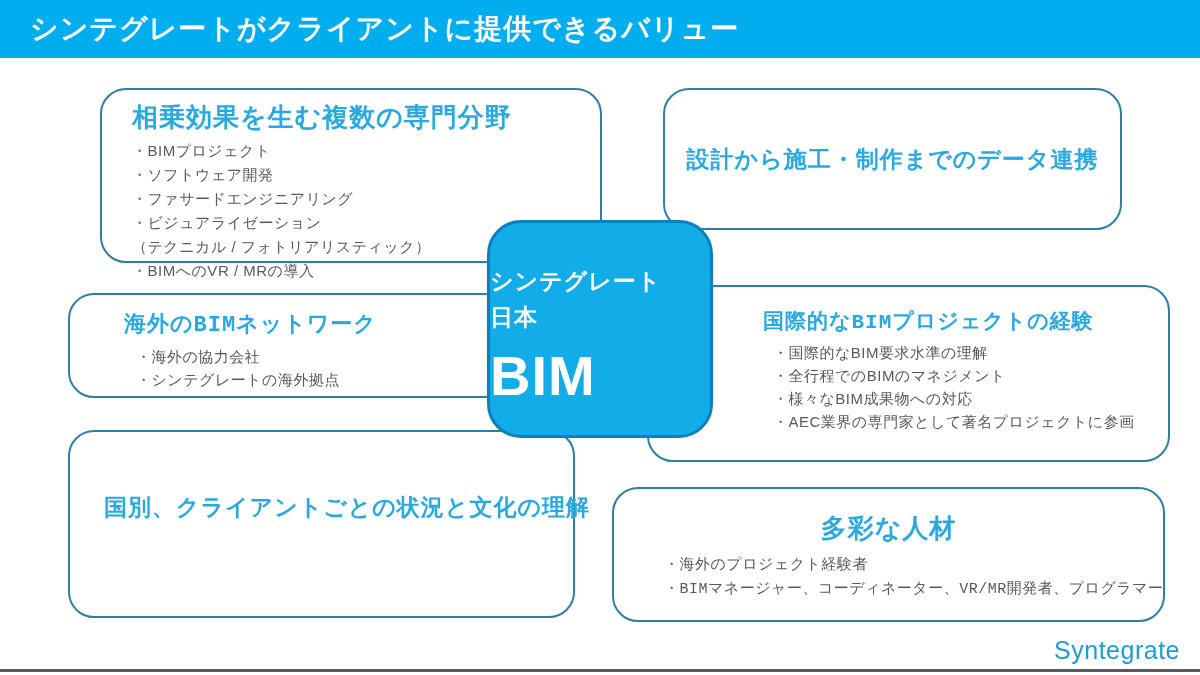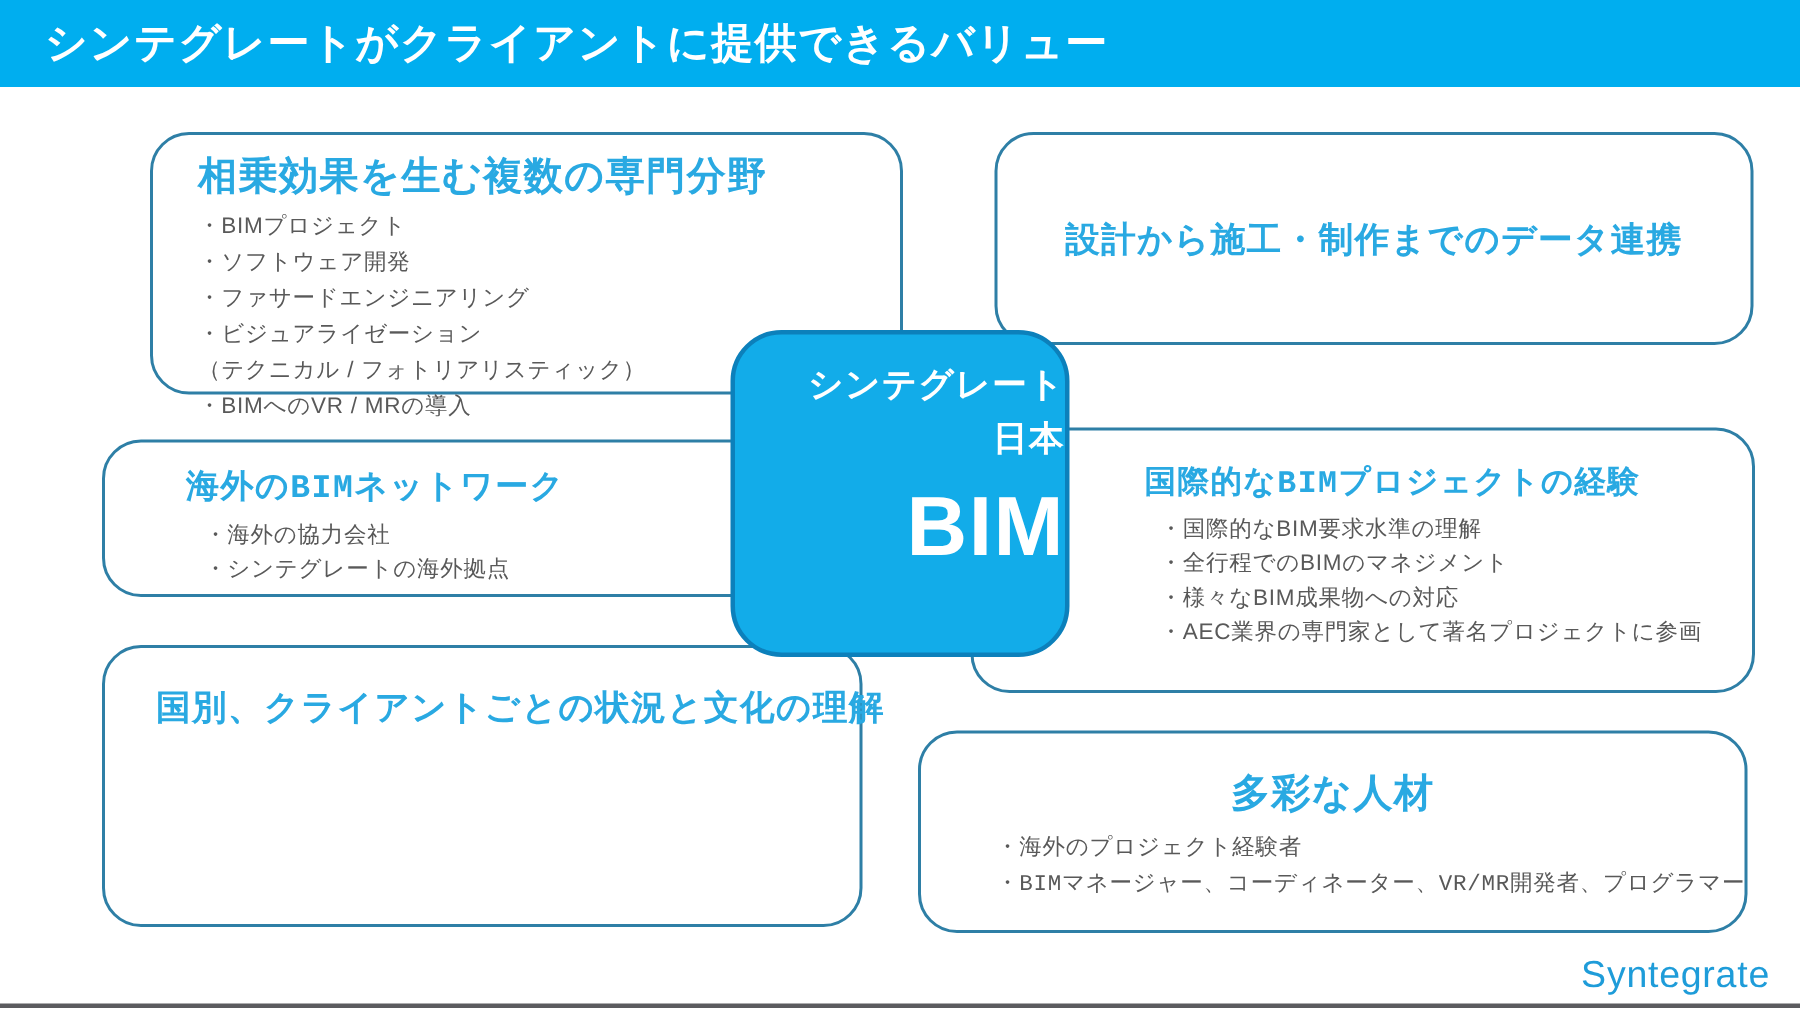--- a/index.html
+++ b/index.html
@@ -32,47 +32,47 @@
   .t26{font-size:26px;} .t23{font-size:23px;}
   .t22{font-size:22px;} .t21{font-size:21px;}
   .vitem{
     color:#595959;font-size:15px;letter-spacing:0.5px;white-space:nowrap;
   }
 
   .box-tl{left:100px;top:88px;width:502px;height:175px;padding:10px 0 0 30px;}
   .box-tl .vlist{margin-top:4px;}
   .box-tl .vitem{line-height:24px;}
 
-  .box-tr{left:663px;top:88px;width:506px;height:142px;
+  .box-tr{left:663px;top:88px;width:459px;height:142px;
     display:flex;align-items:center;justify-content:center;}
 
   .box-ml{left:68px;top:293px;width:492px;height:105px;padding:14px 0 0 54px;}
   .box-ml .vlist{margin-top:6px;padding-left:12px;}
   .box-ml .vitem{line-height:23px;}
 
   .box-mr{left:647px;top:285px;width:523px;height:177px;padding:20px 0 0 114px;}
   .box-mr .vlist{margin-top:6px;padding-left:10px;}
   .box-mr .vitem{line-height:23px;}
 
-  .box-bl{left:68px;top:430px;width:507px;height:188px;padding:24px 0 0 34px;}
+  .box-bl{left:68px;top:430px;width:507px;height:188px;padding:60px 0 0 34px;}
   .box-bl .vlist{margin-top:14px;padding-left:6px;}
   .box-bl .vitem{line-height:33px;font-size:16px;}
 
   .box-br{left:612px;top:487px;width:553px;height:135px;padding:22px 0 0 0;}
   .box-br .vtitle{text-align:center;}
   .box-br .vlist{margin-top:8px;padding-left:50px;}
   .box-br .vitem{line-height:24px;font-family:Liberation Mono, monospace;}
 
   
   .center-box{
     position:absolute;left:487px;top:220px;width:226px;height:218px;
     background:#12ACE9;border:3px solid #0C80BB;border-radius:34px;
     box-sizing:border-box;z-index:5;color:#ffffff;text-align:center;
-    display:flex;flex-direction:column;align-items:flex-end;
-    padding-top:18px;
+    display:flex;flex-direction:column;align-items:flex-start;
+    padding-top:43px;
   }
   .center-box .l1{font-size:23px;font-weight:bold;letter-spacing:1px;}
   .center-box .l2{font-size:23px;font-weight:bold;margin-top:5px;letter-spacing:1px;}
   .center-box .l3{font-size:56px;font-weight:bold;margin-top:10px;letter-spacing:1px;}
 
   
   .logo{
     position:absolute;right:20px;top:636px;
     color:#1E9CD9;font-size:25px;letter-spacing:0.5px;
   }

